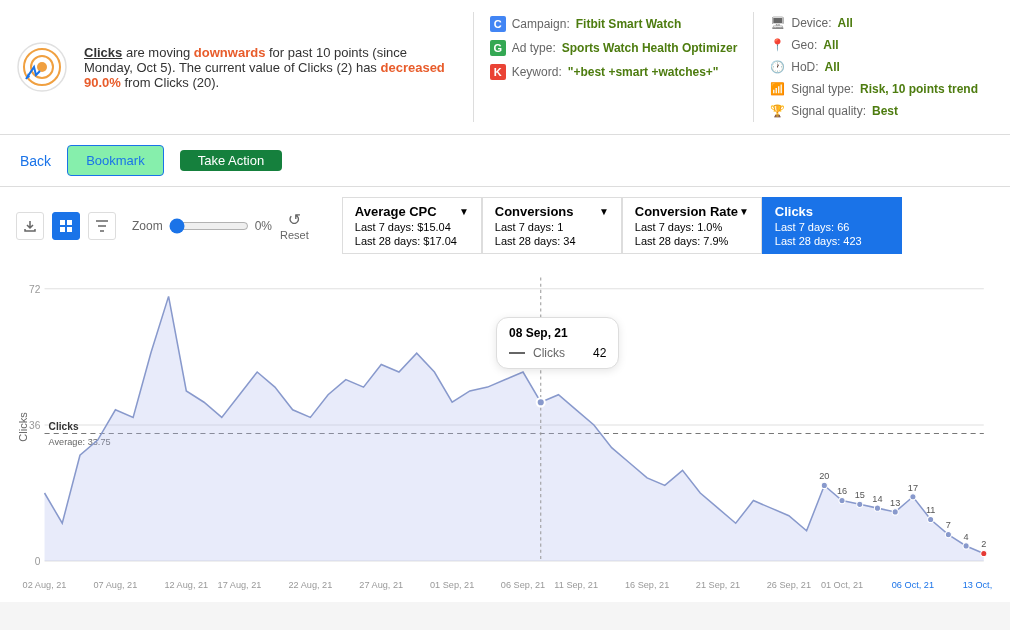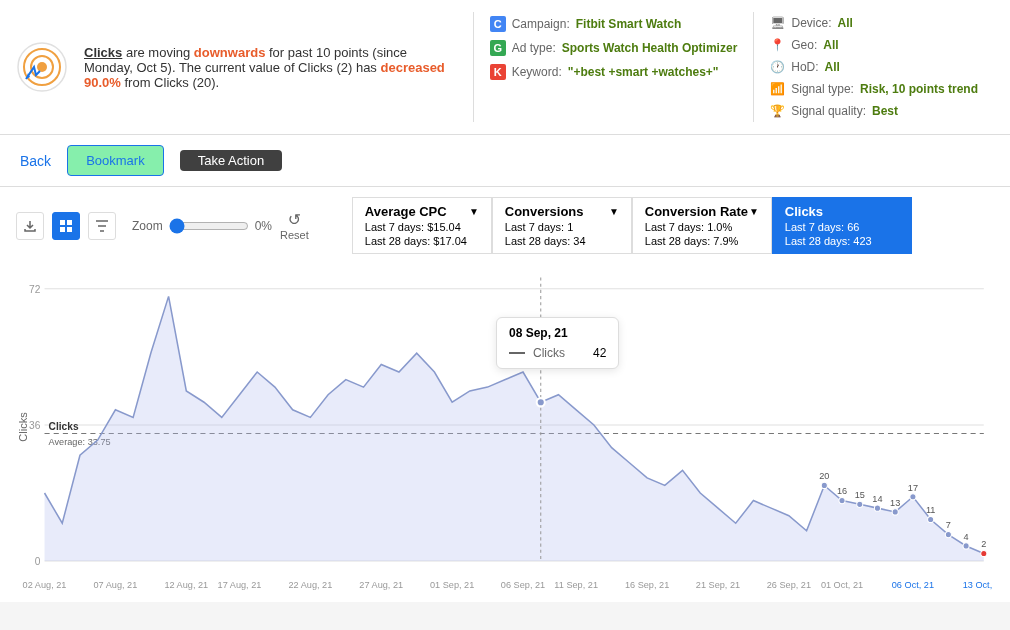--- a/index.html
+++ b/index.html
@@ -75,21 +75,21 @@
       background: #fff;
       border-bottom: 1px solid #ddd;
       display: flex;
       align-items: center;
       justify-content: space-between;
       padding: 10px 20px;
     }
     .action-left { display: flex; gap: 16px; align-items: center; }
     .btn-back { background: none; border: none; color: #1a73e8; font-size: 14px; cursor: pointer; }
     .btn-bookmark { background: #86efac; border: 1.5px solid #1a73e8; color: #1a73e8; padding: 7px 18px; border-radius: 4px; font-size: 13px; cursor: pointer; }
-    .btn-take-action { background: #404040; border: none; color: #fff; padding: 3px 18px; border-radius: 4px; font-size: 13px; cursor: pointer; }
+    .btn-take-action { background: #15803d; border: none; color: #fff; padding: 3px 18px; border-radius: 4px; font-size: 13px; cursor: pointer; }
     .show-hide-hint { color: #999; font-size: 12px; }
 
     
     .chart-section {
       background: #fff;
       padding: 10px 16px;
       flex: 1;
     }
 
     
@@ -110,21 +110,21 @@
     .zoom-section { display: flex; align-items: center; gap: 6px; margin-left: 8px; }
     .zoom-label { color: #666; font-size: 12px; }
     .zoom-slider { width: 80px; accent-color: #1a73e8; }
     .zoom-pct { color: #666; font-size: 12px; }
     .reset-section { display: flex; flex-direction: column; align-items: center; color: #666; font-size: 11px; cursor: pointer; }
 
     
     .metric-tabs {
       display: flex;
       gap: 0;
-      margin-left: 35px;
+      margin-left: 25px;
       border-radius: 28px;
     }
     .metric-tab {
       border: 1px solid #ddd;
       padding: 6px 12px;
       font-size: 12px;
       cursor: pointer;
       background: #fff;
       display: flex;
       flex-direction: column;
@@ -154,21 +154,21 @@
       transform: translateY(-50%) rotate(-90deg);
       color: #666;
       font-size: 11px;
     }
 
     
     .tooltip-box {
       position: absolute;
       background: #fff;
       border: 1px solid #ddd;
-      border-radius: 6px;
+      border-radius: 12px;
       padding: 8px 12px;
       font-size: 12px;
       box-shadow: 0 2px 8px rgba(0,0,0,0.1);
       pointer-events: none;
       left: 480px;
       top: 55px;
     }
     .tooltip-date { font-weight: bold; margin-bottom: 6px; }
     .tooltip-row { display: flex; align-items: center; gap: 8px; }
     .tooltip-line { width: 16px; height: 2px; background: #666; display: inline-block; }

